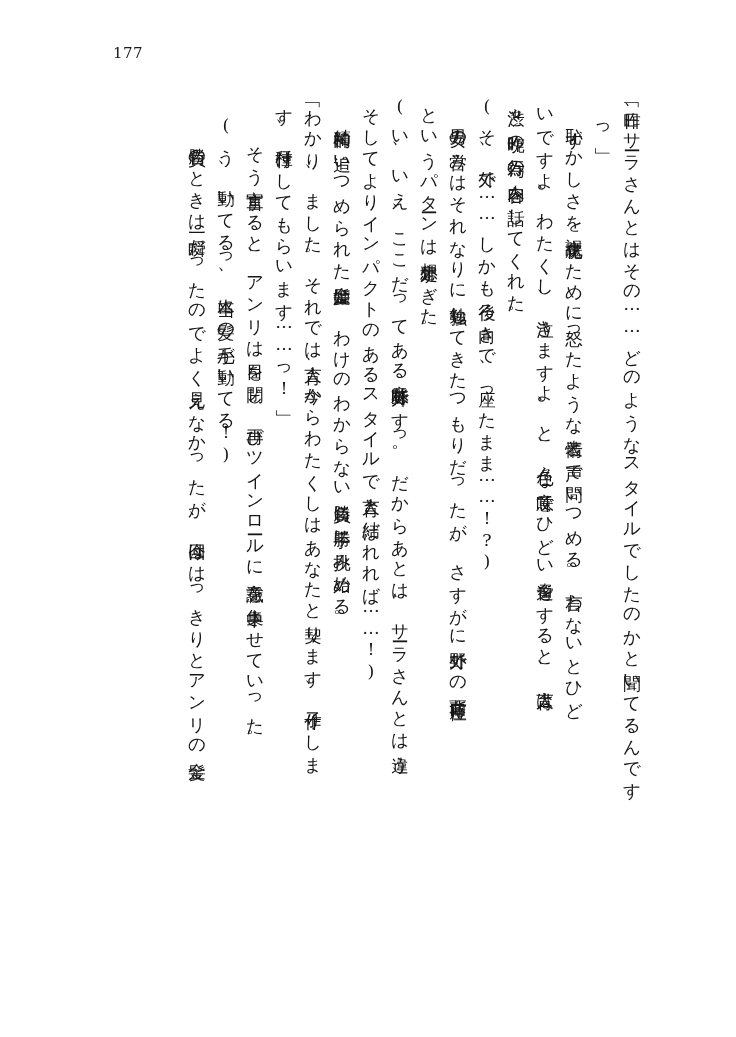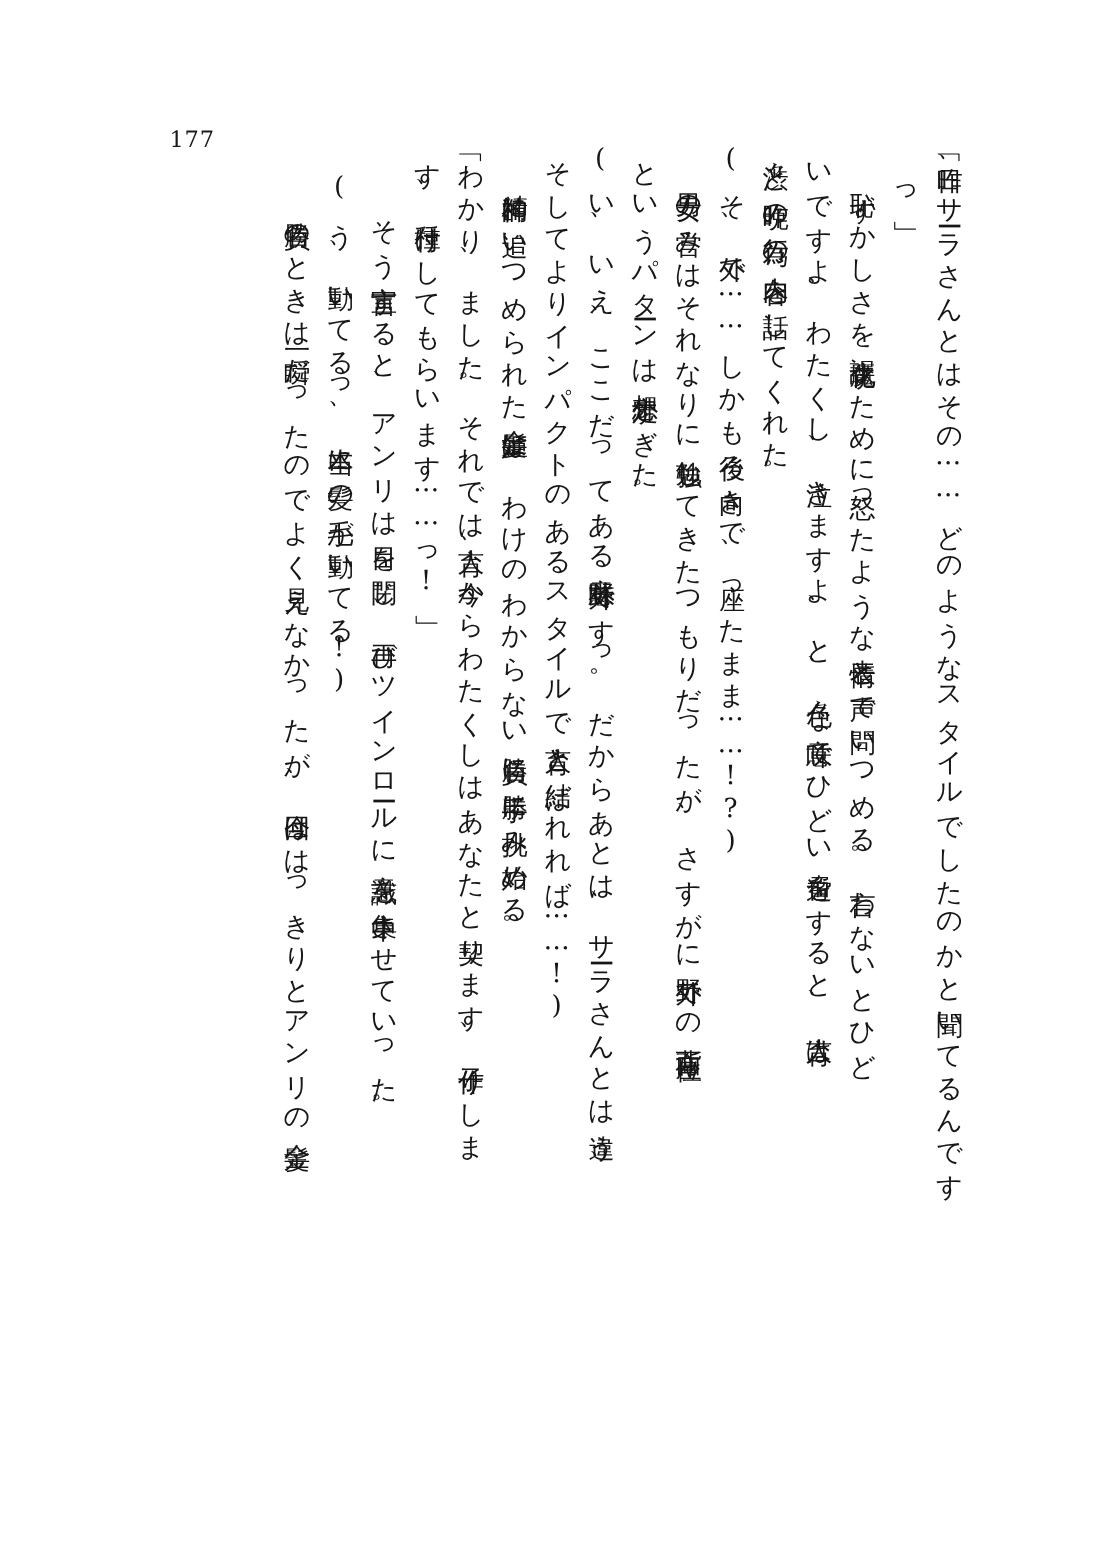--- a/index.html
+++ b/index.html
@@ -25,21 +25,20 @@
 
   
   .page-number {
     position: absolute;
     top: 44px;
     left: 113px;
     font-size: 15px;
     font-family: "DejaVu Serif", "Liberation Serif", serif;
     letter-spacing: 0.5px;
     color: #1a1a1a;
-    margin-top: 40px;
   }
 
   
   .text-block {
     position: absolute;
     top: 96px;
     right: 96px;
     left: 96px;
     height: 860px;
     display: flex;

